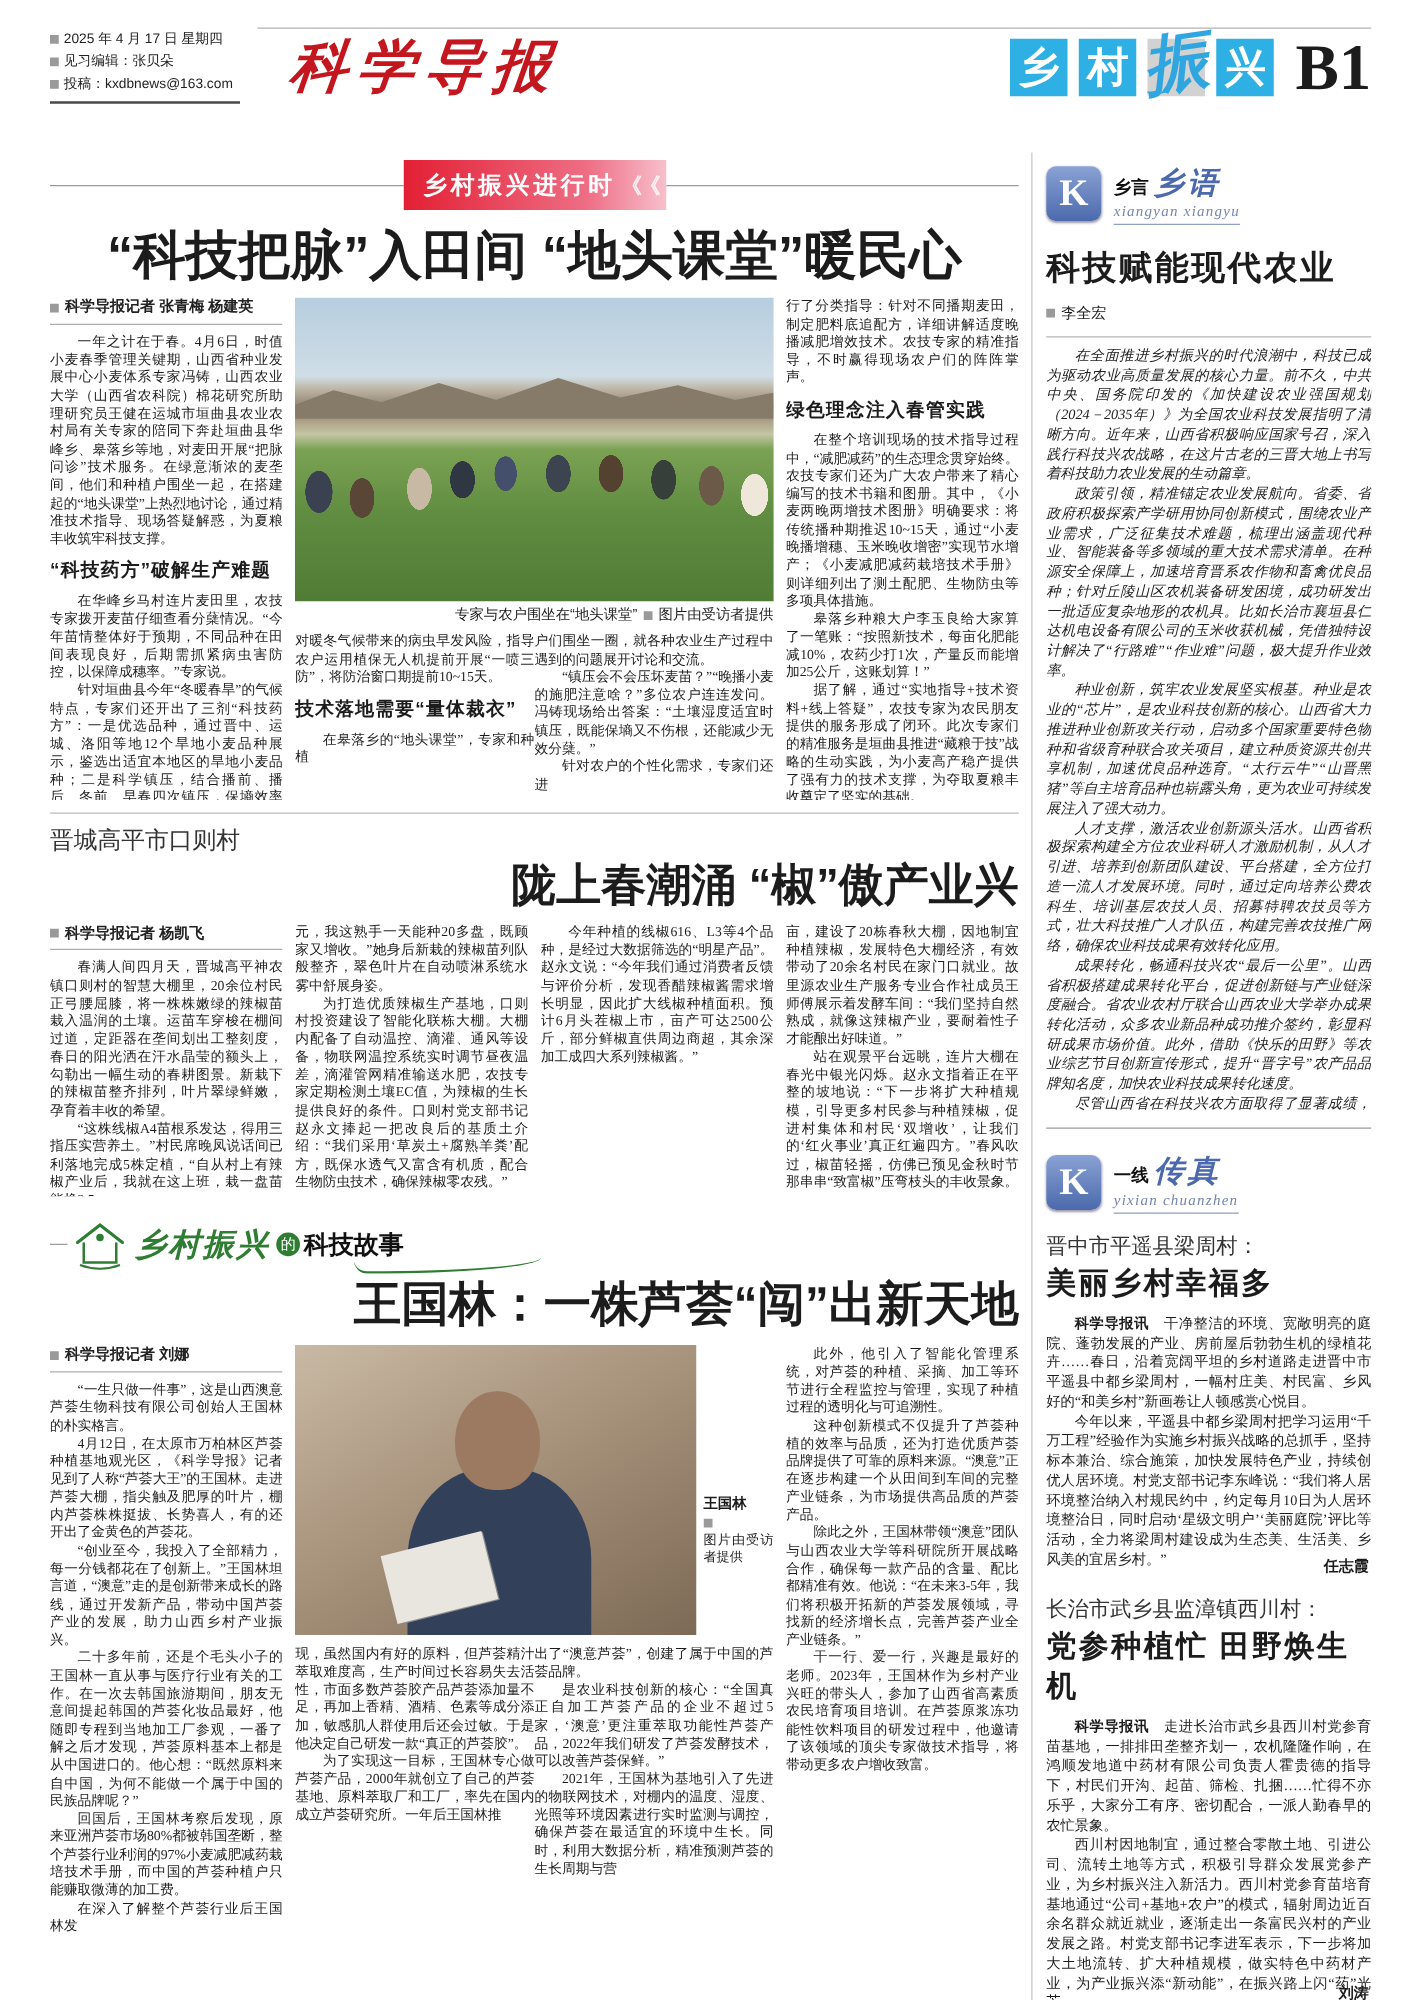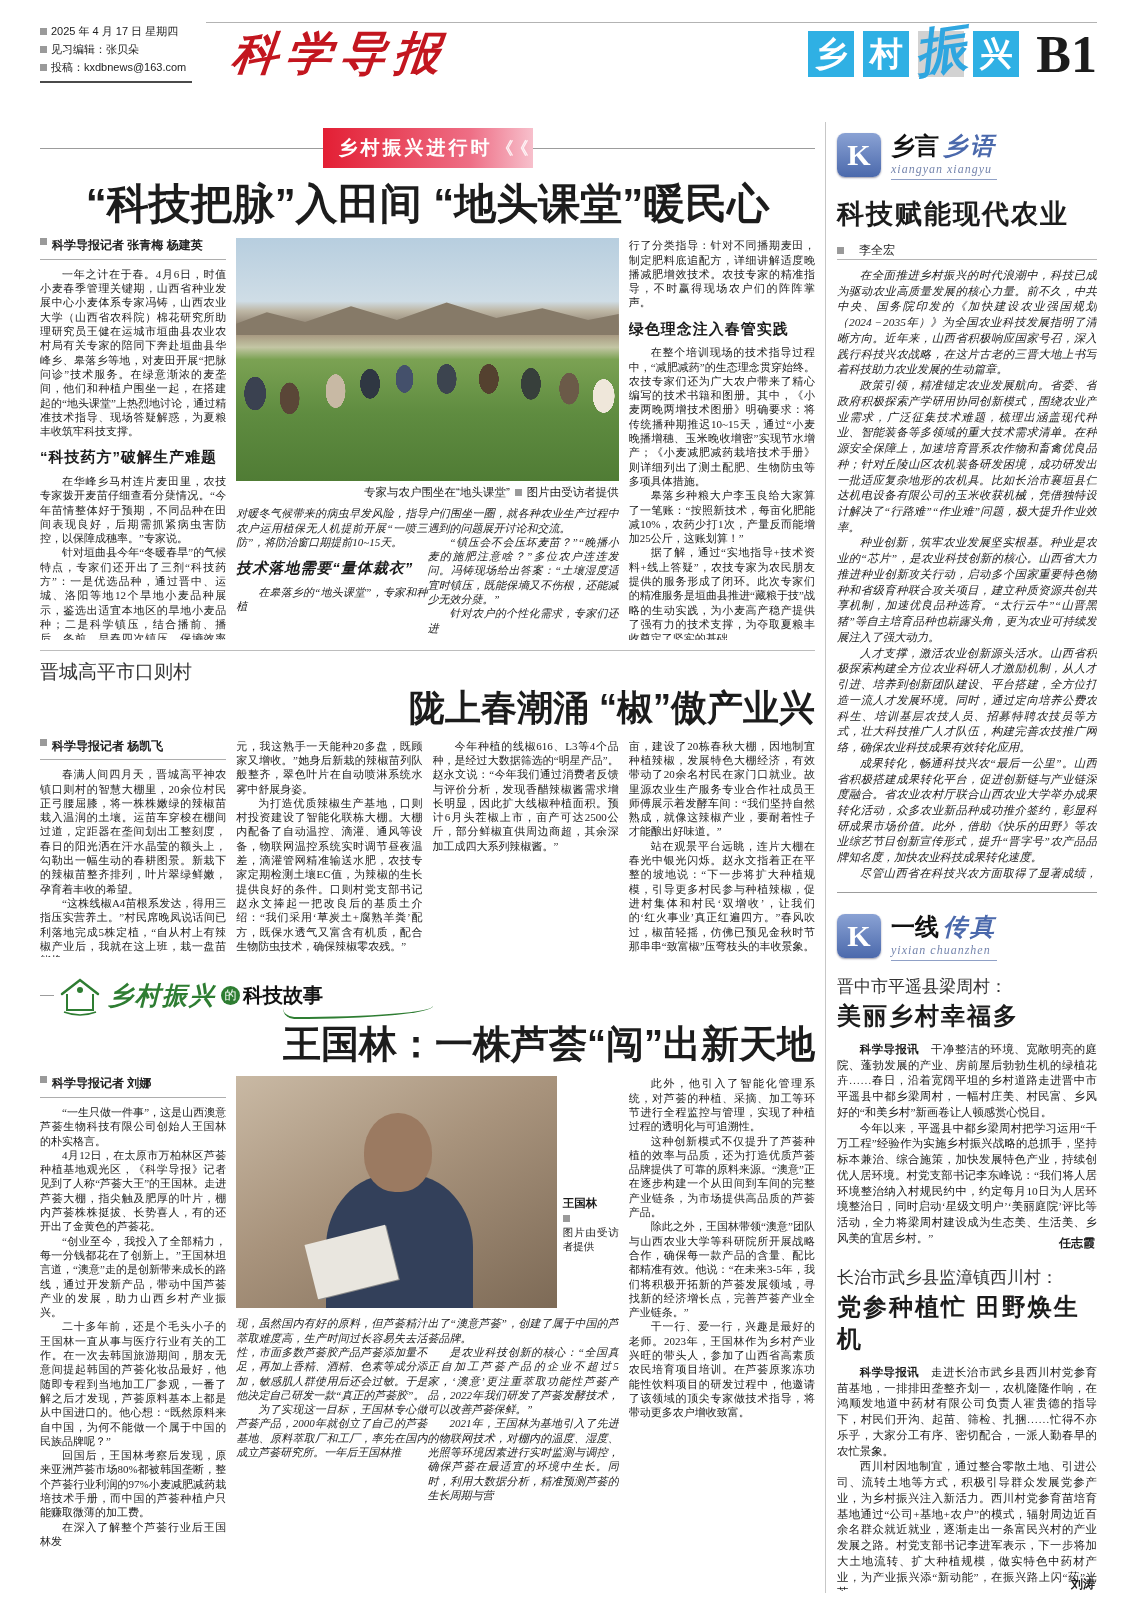--- a/index.html
+++ b/index.html
@@ -44,33 +44,33 @@
   .banner .chev{opacity:.85;font-size:17px;margin-left:4px;letter-spacing:-2px;}
 
   
   .hl1{font-size:42px;font-weight:bold;text-align:center;letter-spacing:0px;
        font-family:"Liberation Sans","DejaVu Sans",sans-serif;margin:12px 0 10px;line-height:1.15;}
   .hl2{font-size:36px;font-weight:bold;text-align:right;
        font-family:"Liberation Sans","DejaVu Sans",sans-serif;margin:2px 0 10px;line-height:1.15;}
   .kicker{font-size:19px;color:#333;font-family:"Liberation Sans",sans-serif;margin:6px 0 2px;}
   .byline{font-size:12px;font-family:"Liberation Sans",sans-serif;color:#222;
           border-bottom:1px solid #adadad;padding-bottom:5px;margin-bottom:7px;
-          display:flex;gap:5px;font-weight:bold;}
+          display:flex;align-items:center;gap:5px;font-weight:bold;}
   .cols{display:grid;grid-template-columns:repeat(4,1fr);gap:10px;
         font-size:11px;line-height:1.3;text-align:justify;}
   .cols .col{overflow:hidden;}
   .cols p{margin:0;text-indent:2em;}
   .cols p.noind{text-indent:0;}
   h4.subhead{font-family:"Liberation Sans","DejaVu Sans",sans-serif;font-size:15px;
              margin:9px 0 7px;text-indent:0;letter-spacing:1px;}
   .a1-grid{height:402px;}
   .a2-grid{height:218px;}
   .a3-grid{height:505px;}
   .mid{grid-column:2 / span 2;display:flex;flex-direction:column;overflow:hidden;}
-  .two-col{display:grid;grid-template-columns:1fr 1fr;gap:0;flex:1;overflow:hidden;font-style:italic;}
+  .two-col{display:grid;grid-template-columns:1fr 1fr;gap:0;flex:1;overflow:hidden;}
   .two-col>div{overflow:hidden;}
   .hdiv{border:none;border-top:1px solid #bdbdbd;margin:10px 0 8px;}
 
   
   .photo-field{height:243px;position:relative;overflow:hidden;
     background:linear-gradient(180deg,#b7cedf 0%,#cfdde6 26%,#beb7a5 30%,#8f8271 36%,
                #a89a82 40%,#c3c6a4 45%,#7ba253 50%,#5f8c40 72%,#507c35 100%);}
   .photo-field .ridge{position:absolute;left:0;right:0;top:24%;height:16%;
     background:#867a68;clip-path:polygon(0 70%,8% 40%,18% 65%,30% 25%,42% 60%,55% 15%,68% 55%,80% 30%,92% 60%,100% 45%,100% 100%,0 100%);}
   .photo-field .people{position:absolute;inset:0;background-image:
@@ -113,28 +113,28 @@
   .badge-swoosh{width:150px;height:12px;border-bottom:2px solid #2e7d32;
                 border-radius:0 0 100% 12px;margin-left:-40px;align-self:flex-end;}
 
   
   .klogo-row{display:flex;align-items:center;margin:12px 0 6px;}
   .klogo{width:44px;height:44px;border-radius:8px;color:#fff;font-size:30px;font-weight:bold;
          background:linear-gradient(180deg,#8aa2d4,#4b69ac);display:flex;align-items:center;
          justify-content:center;font-family:"Liberation Serif",serif;box-shadow:0 1px 2px #99a;}
   .ktitles{margin-left:10px;border-bottom:1px solid #8fa0c6;padding-bottom:2px;}
   .ktitle-line{display:flex;align-items:baseline;gap:4px;}
-  .kt-black{font-size:24px;font-weight:bold;font-family:"Liberation Sans",sans-serif;color:#111;}
+  .kt-black{font-size:14px;font-weight:bold;font-family:"Liberation Sans",sans-serif;color:#111;}
   .kt-blue{font-size:24px;font-weight:bold;font-style:italic;color:#4b69ac;
            font-family:"Liberation Serif",serif;letter-spacing:3px;}
   .kpinyin{font-size:12px;font-style:italic;color:#7585ad;letter-spacing:1px;}
   .sb-hl{font-size:27px;font-weight:bold;font-family:"Liberation Sans",sans-serif;
          margin:16px 0 10px;letter-spacing:2px;}
   .sb-byline{font-size:12px;font-family:"Liberation Sans",sans-serif;display:flex;
-             align-items:center;gap:15px;border-bottom:1px solid #b5b5b5;padding-bottom:0;}
+             align-items:center;gap:5px;border-bottom:1px solid #b5b5b5;padding-bottom:10px;}
   .essay{margin-top:8px;font-size:11.4px;line-height:1.38;text-align:justify;
          font-style:italic;color:#222;height:612px;overflow:hidden;}
   .essay p{margin:0;text-indent:2em;}
   .sb-div{border:none;border-top:1px solid #9c9c9c;margin:12px 0 4px;}
   .sb-kicker{font-size:17px;color:#333;font-family:"Liberation Sans",sans-serif;margin:14px 0 0;}
   .sb-sub-hl{font-size:24px;font-weight:bold;font-family:"Liberation Sans",sans-serif;
              margin:2px 0 10px;letter-spacing:2px;}
   .sb-body{font-size:11.4px;line-height:1.38;text-align:justify;overflow:hidden;}
   .sb-body p{margin:0;text-indent:2em;}
   .sb-body strong{font-family:"Liberation Sans",sans-serif;font-size:11.4px;}

